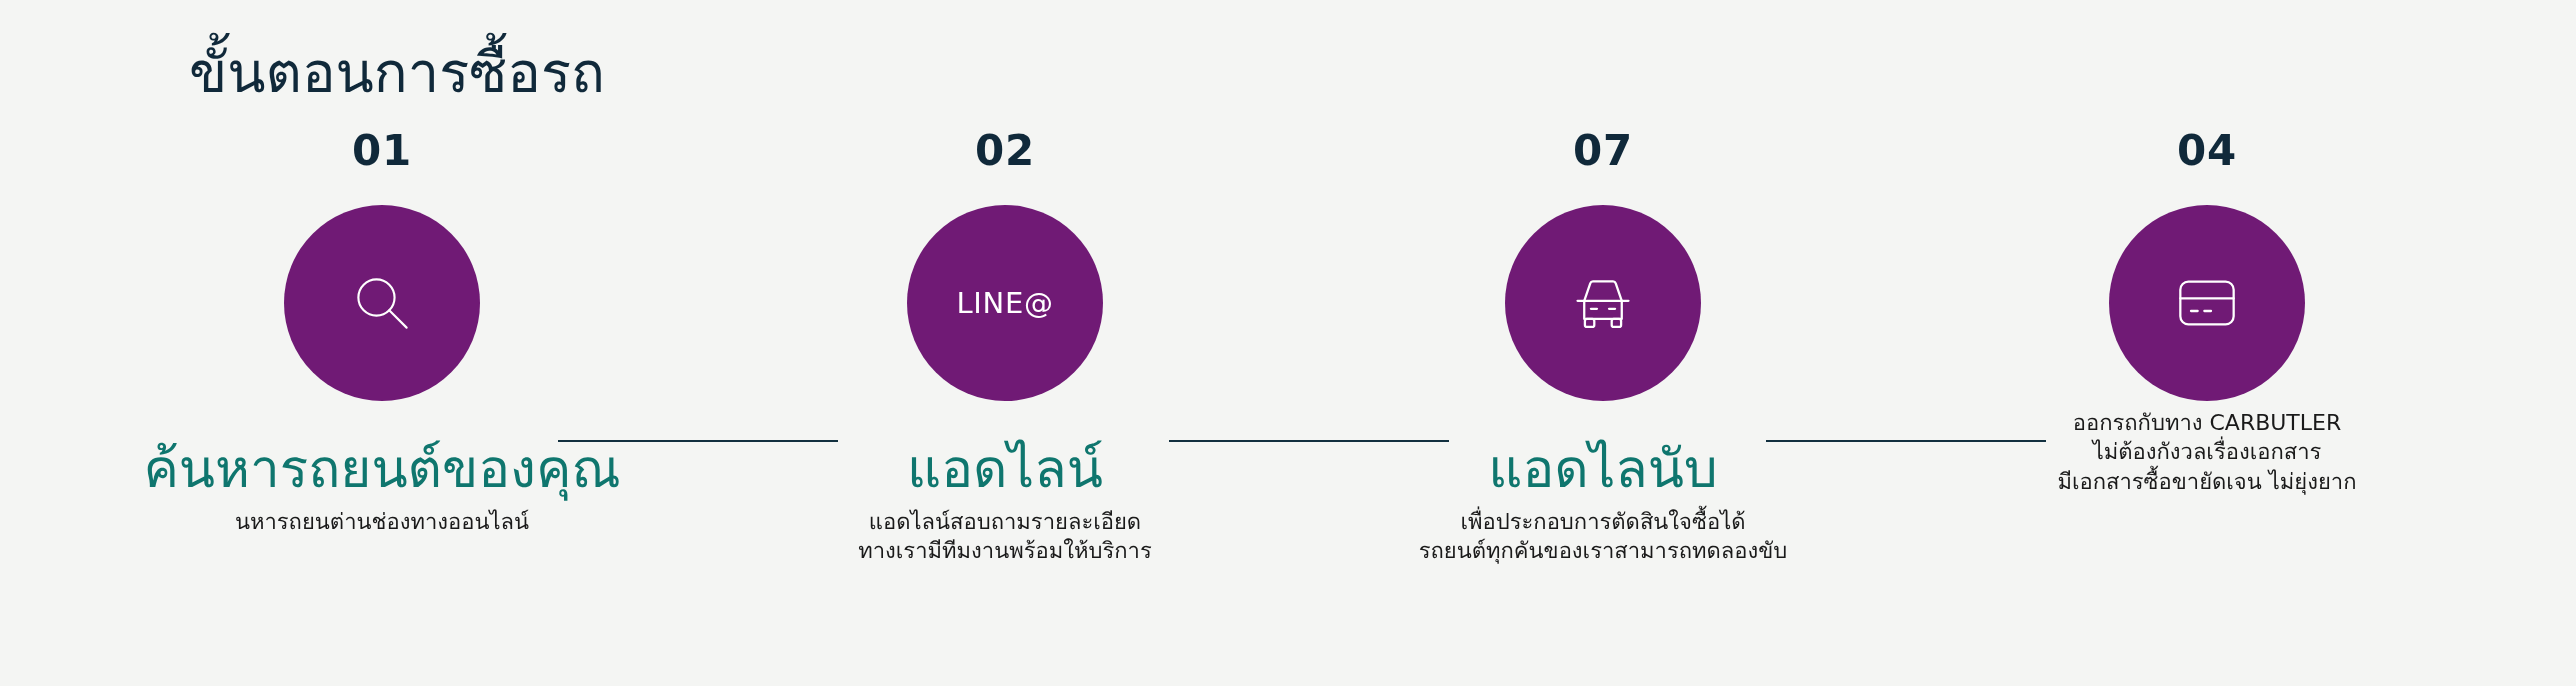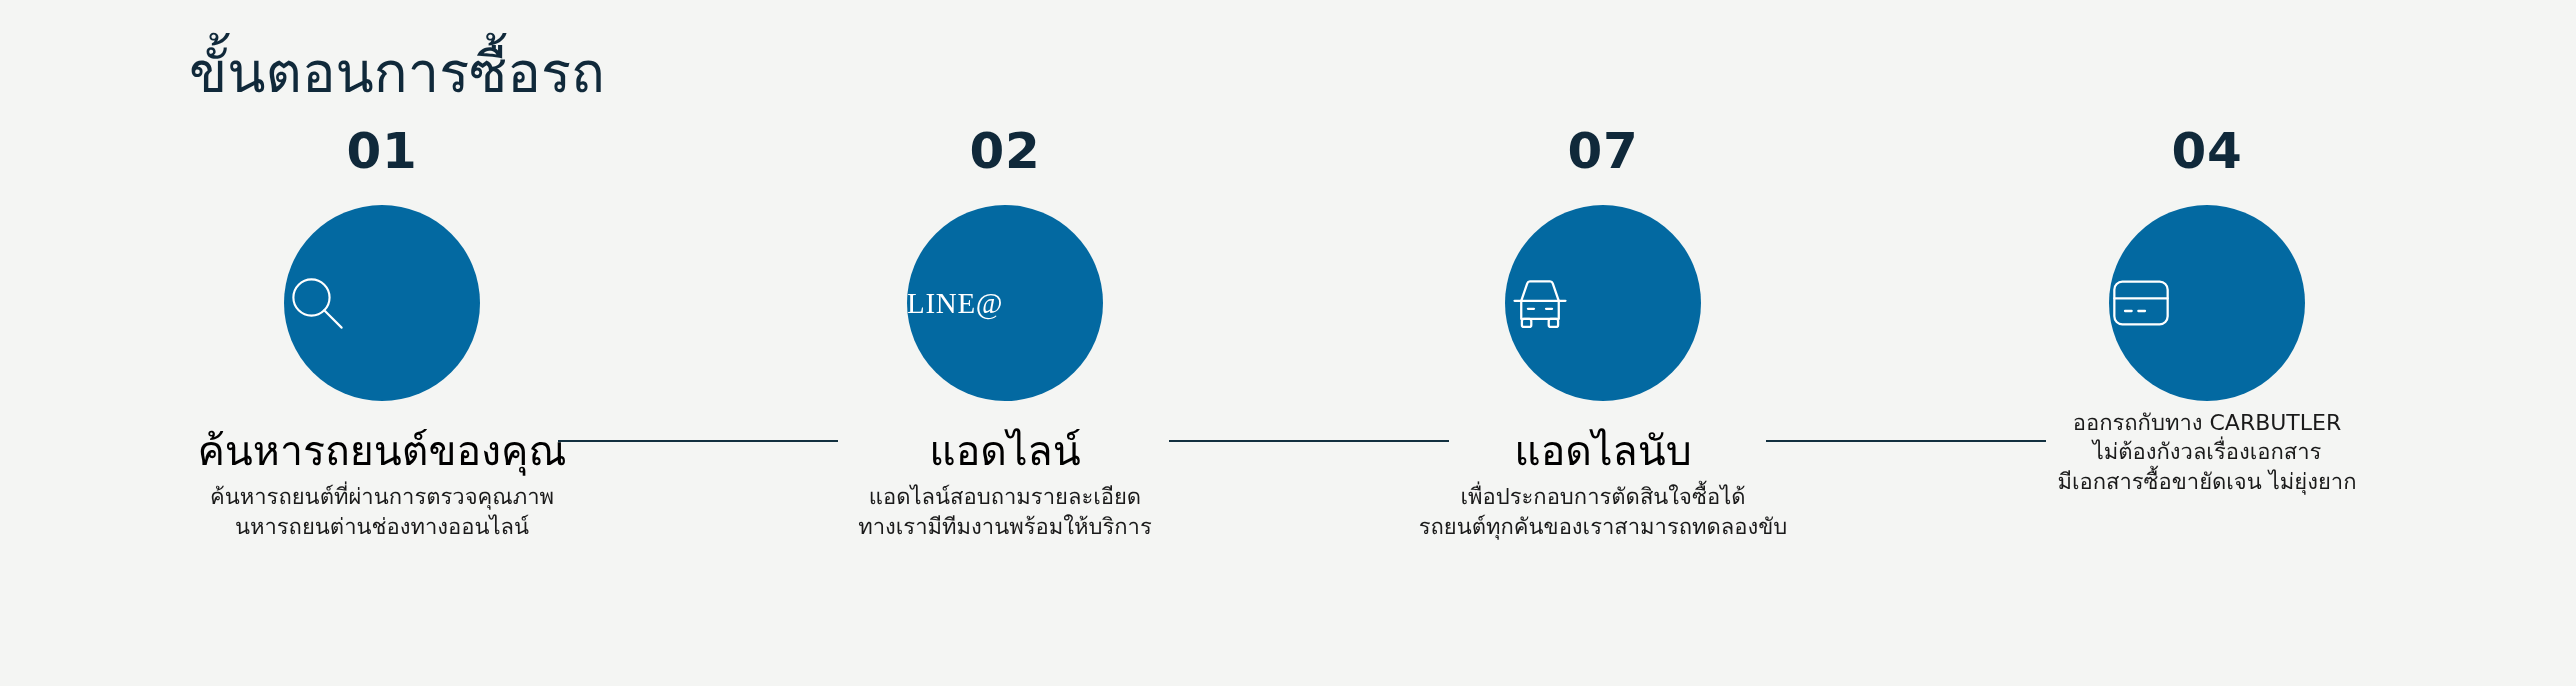--- a/index.html
+++ b/index.html
@@ -40,61 +40,60 @@
     top: 0;
     width: 604px;
     margin-left: -302px;
     display: flex;
     flex-direction: column;
     align-items: center;
     text-align: center;
   }
 
   .step-number {
-    font-size: 50px;
+    font-size: 42px;
     font-weight: bold;
     color: #10293a;
     line-height: 1;
     letter-spacing: 0.7px;
     height: 47px;
     display: flex;
     align-items: center;
     justify-content: center;
   }
 
   .step-circle {
     width: 196px;
     height: 196px;
     border-radius: 50%;
-    background: #0369a1;
+    background: #701a75;
     margin-top: 31px;
     display: flex;
     align-items: center;
-    justify-content: flex-start;
+    justify-content: center;
     position: relative;
-    font-family: Liberation Serif, serif;
   }
 
   .circle-text {
     color: #ffffff;
     font-size: 29px;
     font-weight: 400;
     letter-spacing: 0.7px;
     line-height: 1;
   }
 
   .icon-svg {
     display: block;
   }
 
   .step-title {
-    margin-top: 27px;
-    font-size: 41px;
+    margin-top: 38px;
+    font-size: 53px;
     font-weight: 400;
-    color: #000000;
+    color: #0f766e;
     line-height: 1.15;
     white-space: nowrap;
   }
 
   .step-desc {
     margin-top: 6.7px;
     font-size: 22px;
     font-weight: 400;
     color: #1a1a1a;
     line-height: 1.35;
@@ -124,21 +123,20 @@
     <div class="step-circle">
       <span>
         <svg class="icon-svg" width="67" height="67" viewBox="0 0 100 100" fill="none" stroke="#ffffff" stroke-width="3.2" stroke-linecap="round">
           <circle cx="41" cy="41" r="27"></circle>
           <line x1="60" y1="60" x2="86" y2="86"></line>
         </svg>
       </span>
     </div>
     <div class="step-title">ค้นหารถยนต์ของคุณ</div>
     <div class="step-desc">
-      <div>ค้นหารถยนต์ที่ผ่านการตรวจคุณภาพ</div>
       <div>นหารถยนต่านช่องทางออนไลน์</div>
     </div>
   </div>
 
   <div class="step" style="left:1005px;">
     <div class="step-number">02</div>
     <div class="step-circle">
       <span class="circle-text">LINE@</span>
     </div>
     <div class="step-title">แอดไลน์</div>

